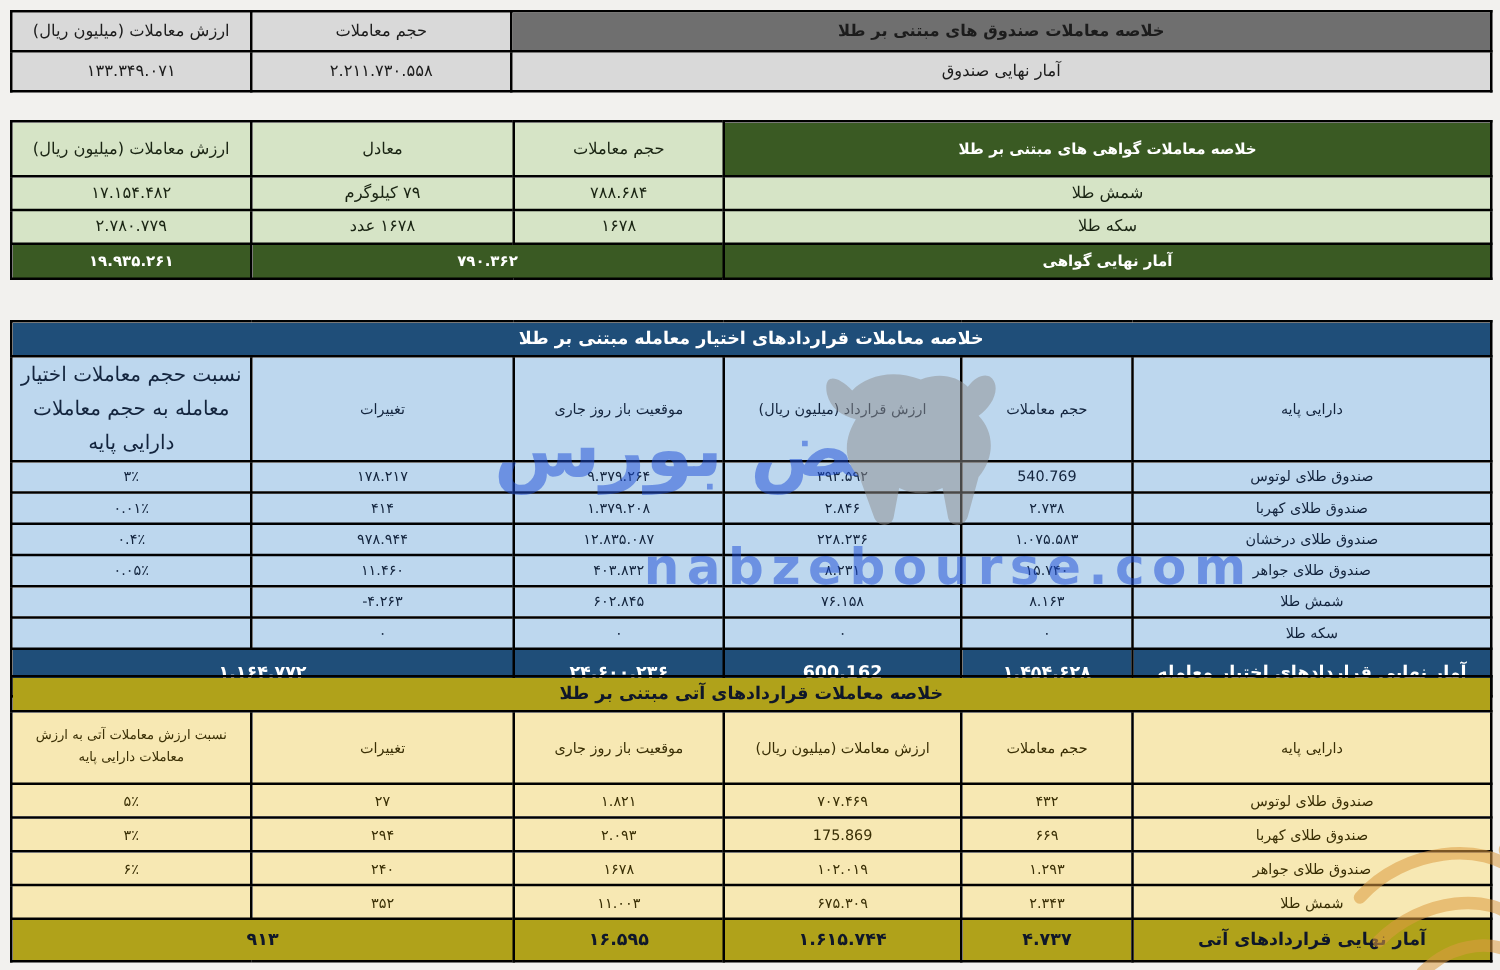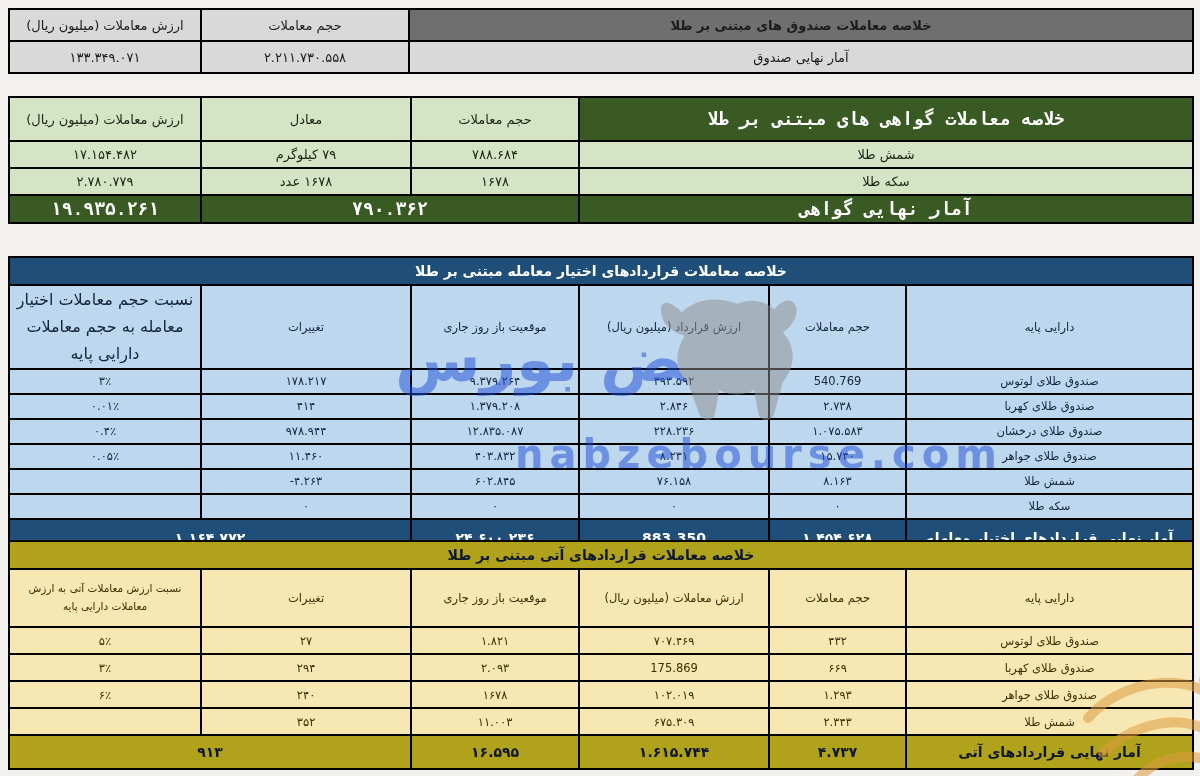--- a/index.html
+++ b/index.html
@@ -10,21 +10,21 @@
      overflow:hidden;white-space:nowrap;padding:0 4px;}
   .num{direction:ltr;}
   .title-band{font-weight:bold;color:#fff;font-size:15px;}
   
   .t-funds{left:8px;top:8px;width:1184px;}
   .t-funds td{background:var(--funds-cell);font-size:13px;color:#1c1c1c;}
   .t-funds td.title-band{background:var(--funds-header);}
   
   .t-cert{left:8px;top:96px;width:1184px;}
   .t-cert td{background:var(--cert-cell);font-size:13px;color:#1a2413;}
-  .t-cert td.dark{background:var(--cert-dark);color:#fff;font-weight:bold;font-size:18px;font-family:Liberation Mono, monospace;}
+  .t-cert td.dark{background:var(--cert-dark);color:#fff;font-weight:bold;font-size:12px;}
   
   .t-opt{left:8px;top:256px;width:1184px;}
   .t-opt td{background:var(--options-cell);font-size:11.5px;color:#13243d;}
   .t-opt td.dark{background:var(--options-dark);color:#fff;font-weight:bold;font-size:14px;}
   .t-opt td.wrap{white-space:normal;font-size:16px;line-height:1.7;}
   
   .t-fut{left:8px;top:540px;width:1184px;}
   .t-fut td{background:var(--futures-cell);font-size:11.5px;color:#3a2f05;}
   .t-fut td.dark{background:var(--futures-dark);color:#0f172a;font-weight:bold;font-size:14px;}
   .t-fut td.wrap{white-space:normal;font-size:10.5px;line-height:1.7;}
@@ -162,21 +162,21 @@
       <td>سکه طلا</td>
       <td class="num">۰</td>
       <td class="num">۰</td>
       <td class="num">۰</td>
       <td class="num">۰</td>
       <td class="num"></td>
     </tr>
     <tr style="height:38px">
       <td class="dark">آمار نهایی قراردادهای اختیار معامله</td>
       <td class="dark num">۱.۴۵۴.۶۲۸</td>
-      <td class="dark num">883.350</td>
+      <td class="dark num">600.162</td>
       <td class="dark num">۲۴.۶۰۰.۲۳۶</td>
       <td class="dark num" colspan="2">۱.۱۶۴.۷۷۲</td>
     </tr>
   </tbody>
     </table>
 
   <table class="t-fut">
     <colgroup>
         <col style="width:287px">
         <col style="width:137px">

